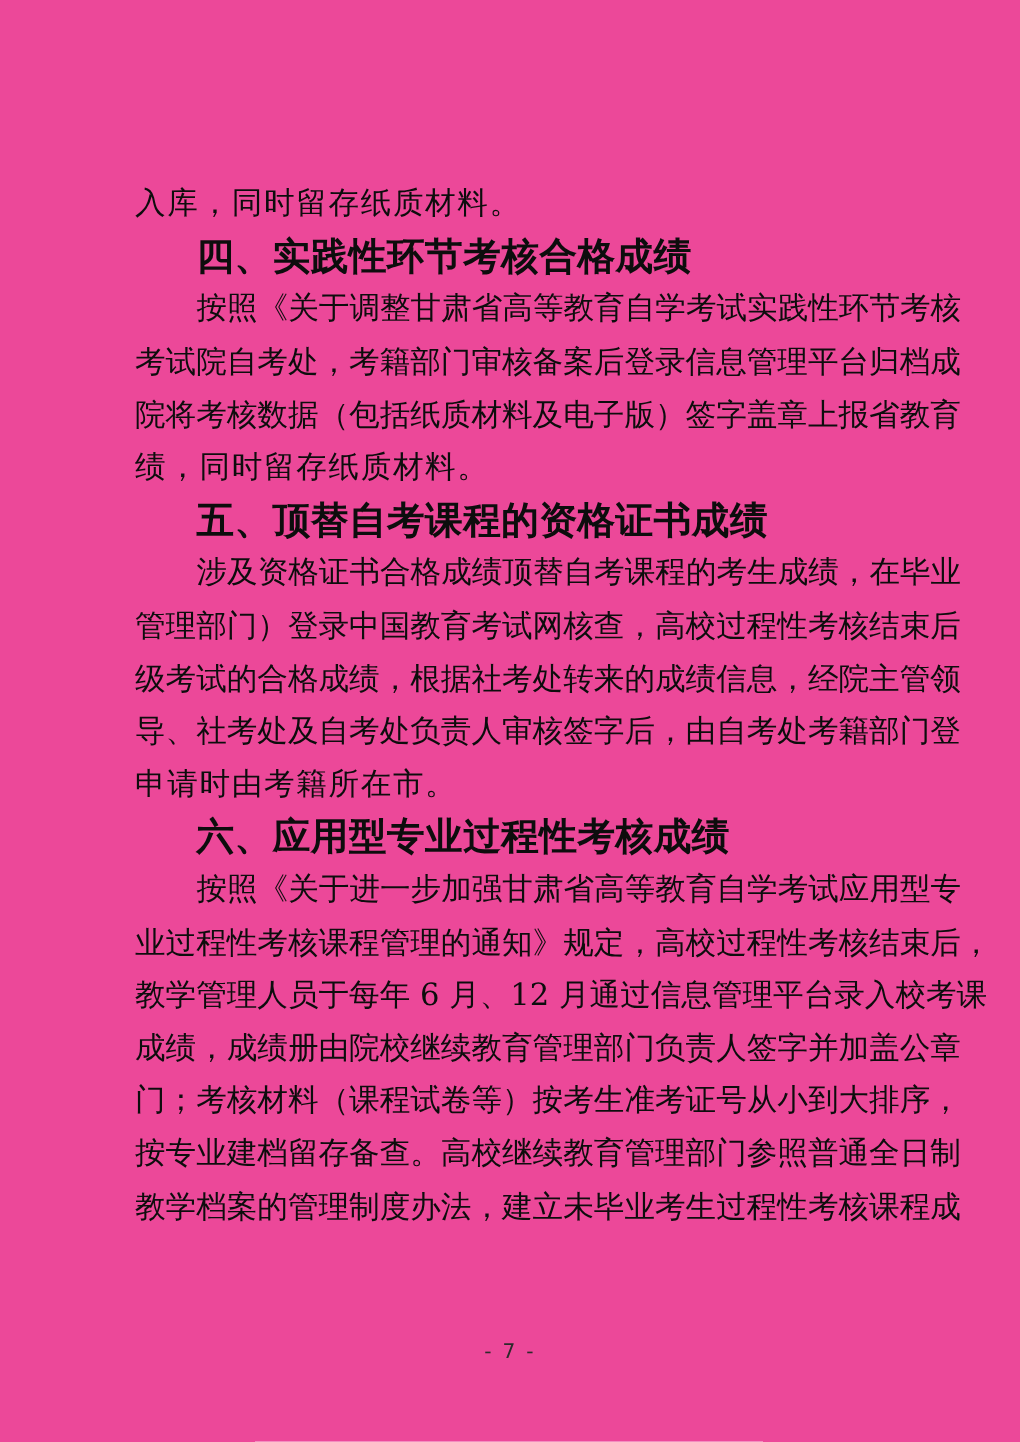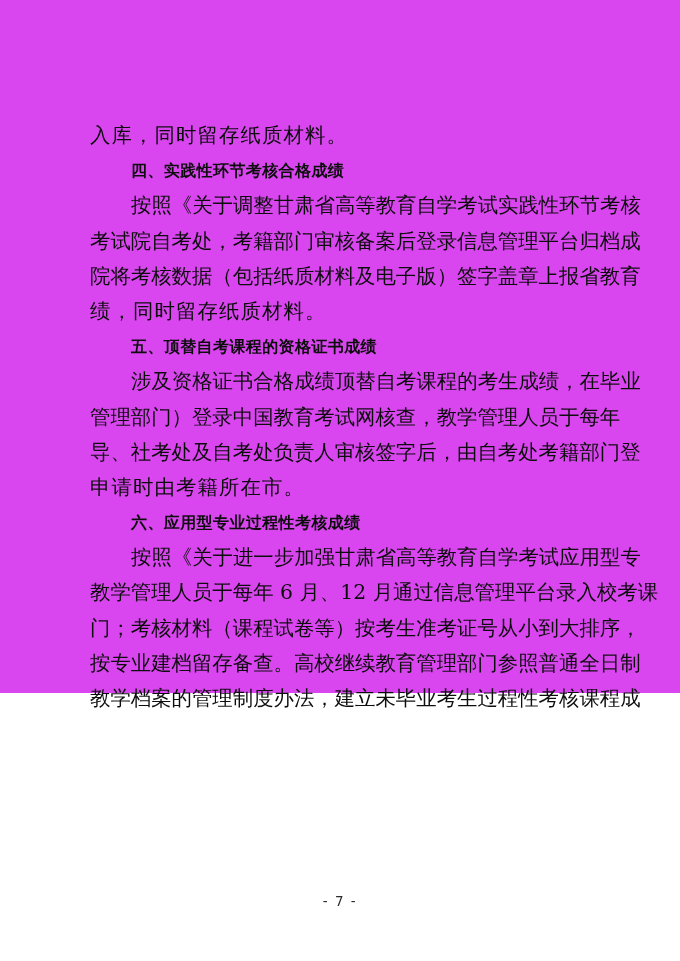--- a/index.html
+++ b/index.html
@@ -12,22 +12,22 @@
     height: 961px;
     position: relative;
     overflow: hidden;
     font-family: "DejaVu Serif", "Liberation Serif", serif;
     color: #000000;
   }
   .page {
     position: absolute;
     left: 0; top: 0;
     width: 680px;
-    height: 693px;
-    background: #d946ef;
+    height: 961px;
+    background: #ec4899;
   }
   .text-block {
     position: absolute;
     left: 90px;
     top: 118px;
     width: 501px;
   }
   
   .line {
     height: 35.2px;
@@ -50,21 +50,21 @@
     text-align-last: left;
     letter-spacing: 1.1px;
   }
   
   .line.body.indent {
     text-indent: 41px;
   }
   .line.heading {
     font-weight: 700;
     font-family: "DejaVu Sans", "Liberation Sans", sans-serif;
-    font-size: 16px;
+    font-size: 25px;
     text-indent: 41px;
     text-align: center;
     text-align-last: left;
     letter-spacing: 0.4px;
   }
   .footer {
     position: absolute;
     left: 0;
     top: 893px;
     width: 680px;
@@ -81,24 +81,27 @@
 <div class="page">
   <div class="text-block">
       <div class="line body tail">入库，同时留存纸质材料。</div>
       <div class="line heading">四、实践性环节考核合格成绩</div>
       <div class="line body indent">按照《关于调整甘肃省高等教育自学考试实践性环节考核</div>
       <div class="line body">考试院自考处，考籍部门审核备案后登录信息管理平台归档成</div>
       <div class="line body">院将考核数据（包括纸质材料及电子版）签字盖章上报省教育</div>
       <div class="line body tail">绩，同时留存纸质材料。</div>
       <div class="line heading">五、顶替自考课程的资格证书成绩</div>
       <div class="line body indent">涉及资格证书合格成绩顶替自考课程的考生成绩，在毕业</div>
-      <div class="line body">管理部门）登录中国教育考试网核查，教学管理人员于每年</div>
+      <div class="line body">管理部门）登录中国教育考试网核查，高校过程性考核结束后</div>
+      <div class="line body">级考试的合格成绩，根据社考处转来的成绩信息，经院主管领</div>
       <div class="line body">导、社考处及自考处负责人审核签字后，由自考处考籍部门登</div>
       <div class="line body tail">申请时由考籍所在市。</div>
       <div class="line heading">六、应用型专业过程性考核成绩</div>
       <div class="line body indent">按照《关于进一步加强甘肃省高等教育自学考试应用型专</div>
+      <div class="line body">业过程性考核课程管理的通知》规定，高校过程性考核结束后，</div>
       <div class="line body">教学管理人员于每年 6 月、12 月通过信息管理平台录入校考课</div>
+      <div class="line body">成绩，成绩册由院校继续教育管理部门负责人签字并加盖公章</div>
       <div class="line body">门；考核材料（课程试卷等）按考生准考证号从小到大排序，</div>
       <div class="line body">按专业建档留存备查。高校继续教育管理部门参照普通全日制</div>
       <div class="line body">教学档案的管理制度办法，建立未毕业考生过程性考核课程成</div>
     </div>
   <div class="footer">- 7 -</div>
 </div>
 
 </body></html>

